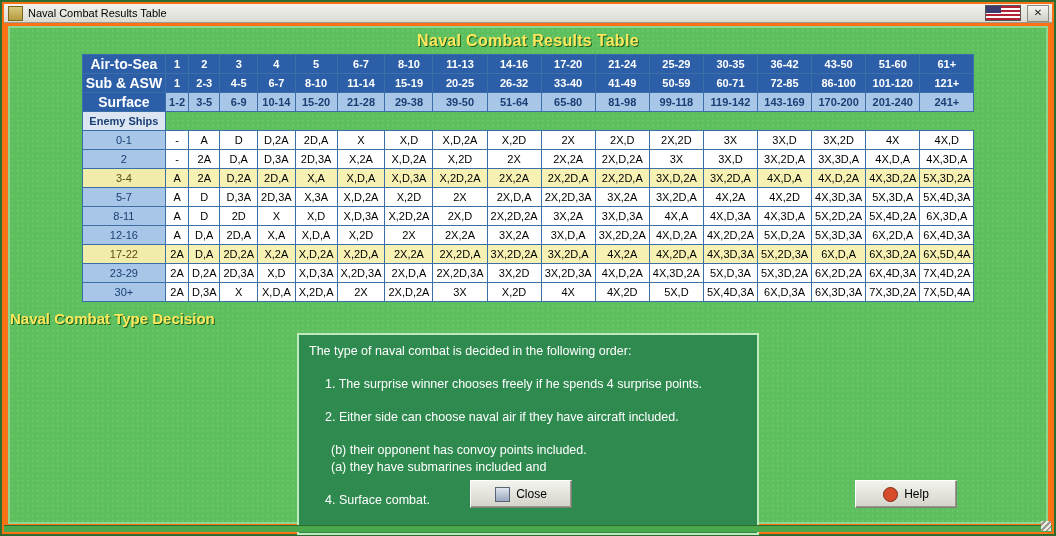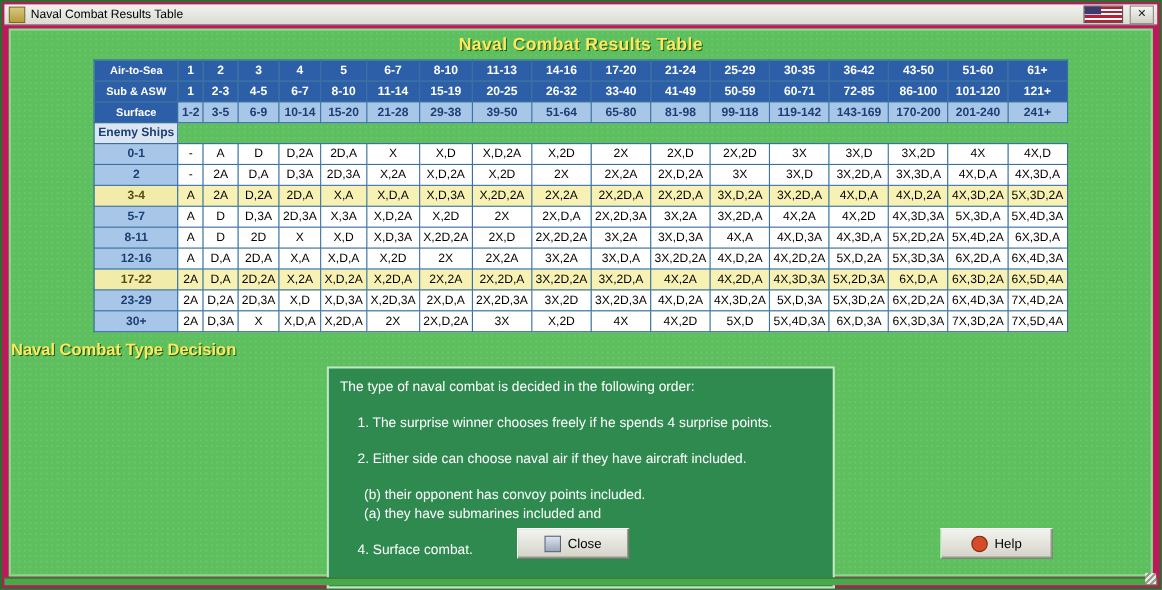--- a/index.html
+++ b/index.html
@@ -4,21 +4,21 @@
 <style>
   html,body{margin:0;padding:0;}
   body{
     width:1056px;height:536px;overflow:hidden;
     font-family:"Liberation Sans",sans-serif;
     background:#5db65d;
   }
   
   #window{
     position:absolute;left:0;top:0;width:1056px;height:536px;
-    background:#be185d;
+    background:#f97316;
     border:2px solid #2e6b2e;
     box-sizing:border-box;
   }
   #titlebar{
     position:absolute;left:2px;top:2px;right:2px;height:18px;
     background:linear-gradient(#f2f2ee,#dcdcd4);
     border-bottom:1px solid #9a9a90;
     display:flex;align-items:center;
     font-size:11px;color:#000;
   }
@@ -66,33 +66,33 @@
     font-family:"Liberation Sans",sans-serif;
   }
   table.crt td,table.crt th{
     border:1px solid #3b6fa8;
     padding:1px 3px;
     text-align:center;
     white-space:nowrap;
     height:16px;
   }
   .hdr-blue{
-    background:#2d5fa8;color:#ffffff;font-weight:bold;font-size:10px;
+    background:#2d5fa8;color:#ffffff;font-weight:bold;font-size:14px;
     border:1px solid #17407a;
   }
   .hdr-lblue{
     background:#a8c6e8;color:#1b3f73;font-weight:bold;
     border:1px solid #5b86b8;
   }
   .hdr-row{
     background:#2d5fa8;color:#ffffff;font-weight:bold;
     border:1px solid #17407a;
   }
   .rowlabel{
-    background:#a8c6e8;color:#1b3f73;font-weight:bold;text-align:center;
+    background:#a8c6e8;color:#1b3f73;font-weight:normal;text-align:center;
     border:1px solid #5b86b8;
     margin-left:26px;
   }
   .rowlabel.hl{background:#f2ecaa;color:#5a4a16;}
   td.cell{background:#ffffff;color:#000;border:1px solid #c8c8c8;}
   td.cell.hl{background:#f7f2b4;}
   .enemy-hdr{
     background:#dce6f2;color:#1b3f73;font-weight:bold;text-align:center;
     border:1px solid #5b86b8;
     margin-top:21px;

